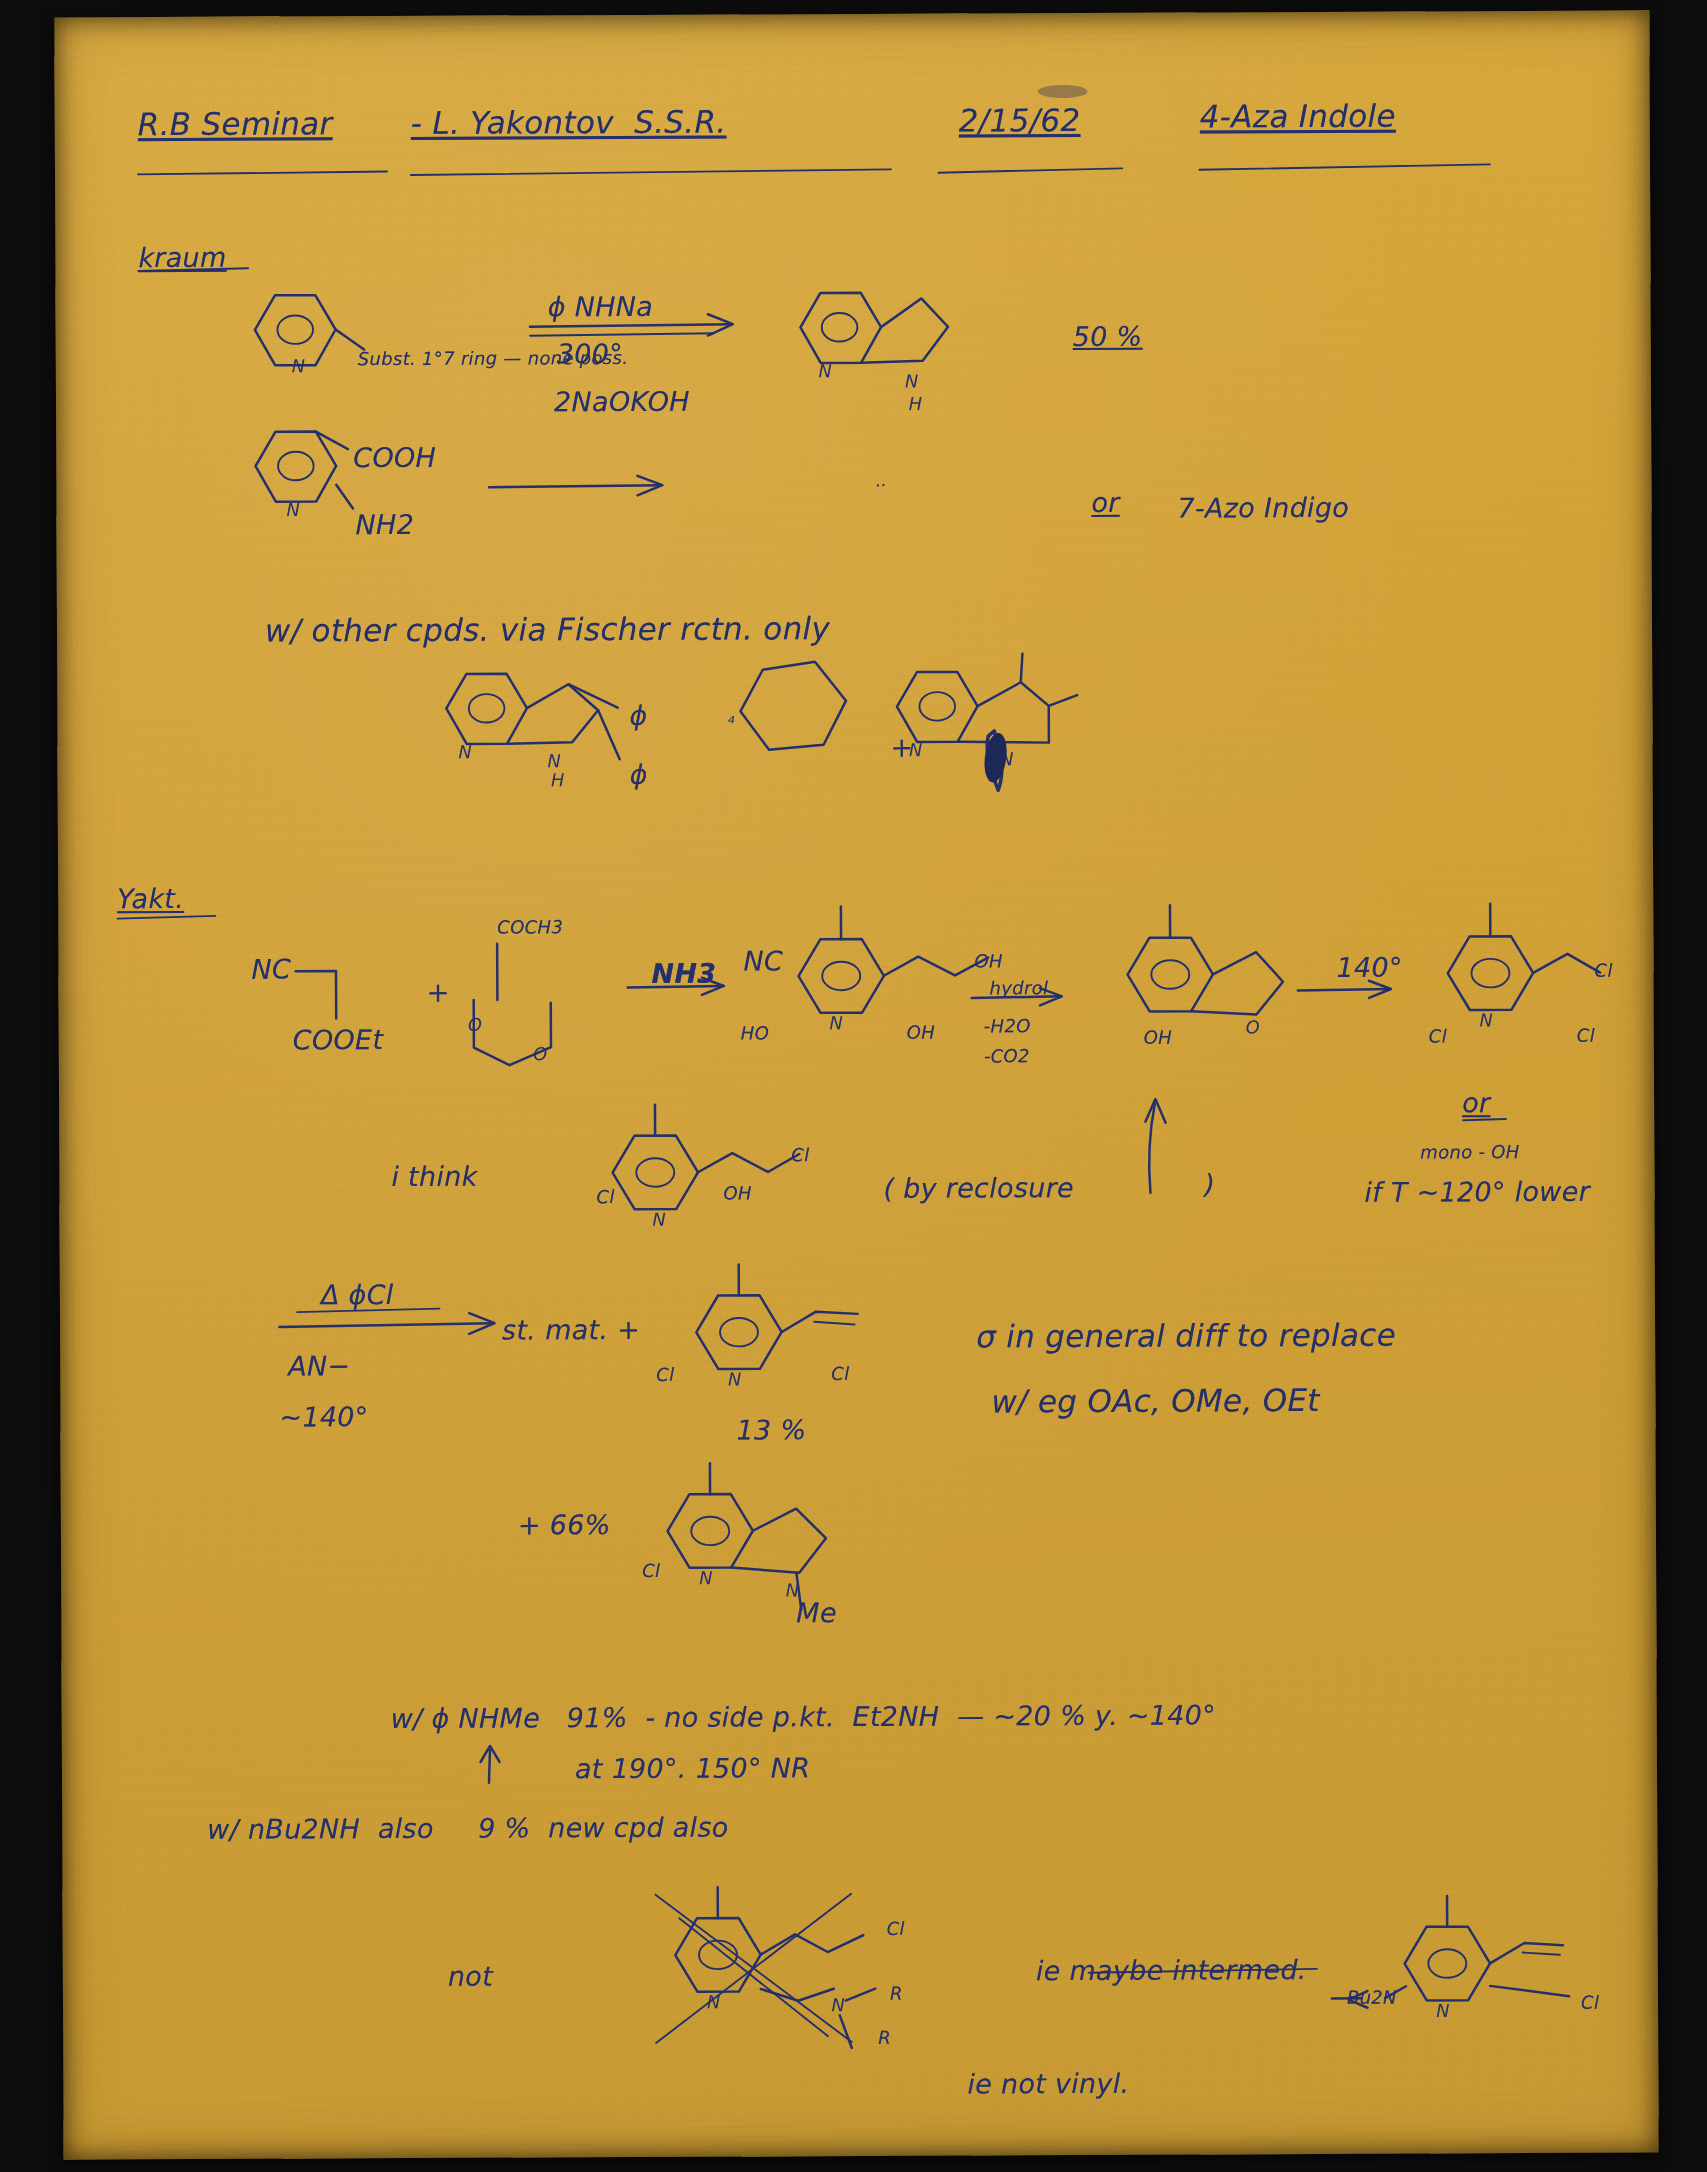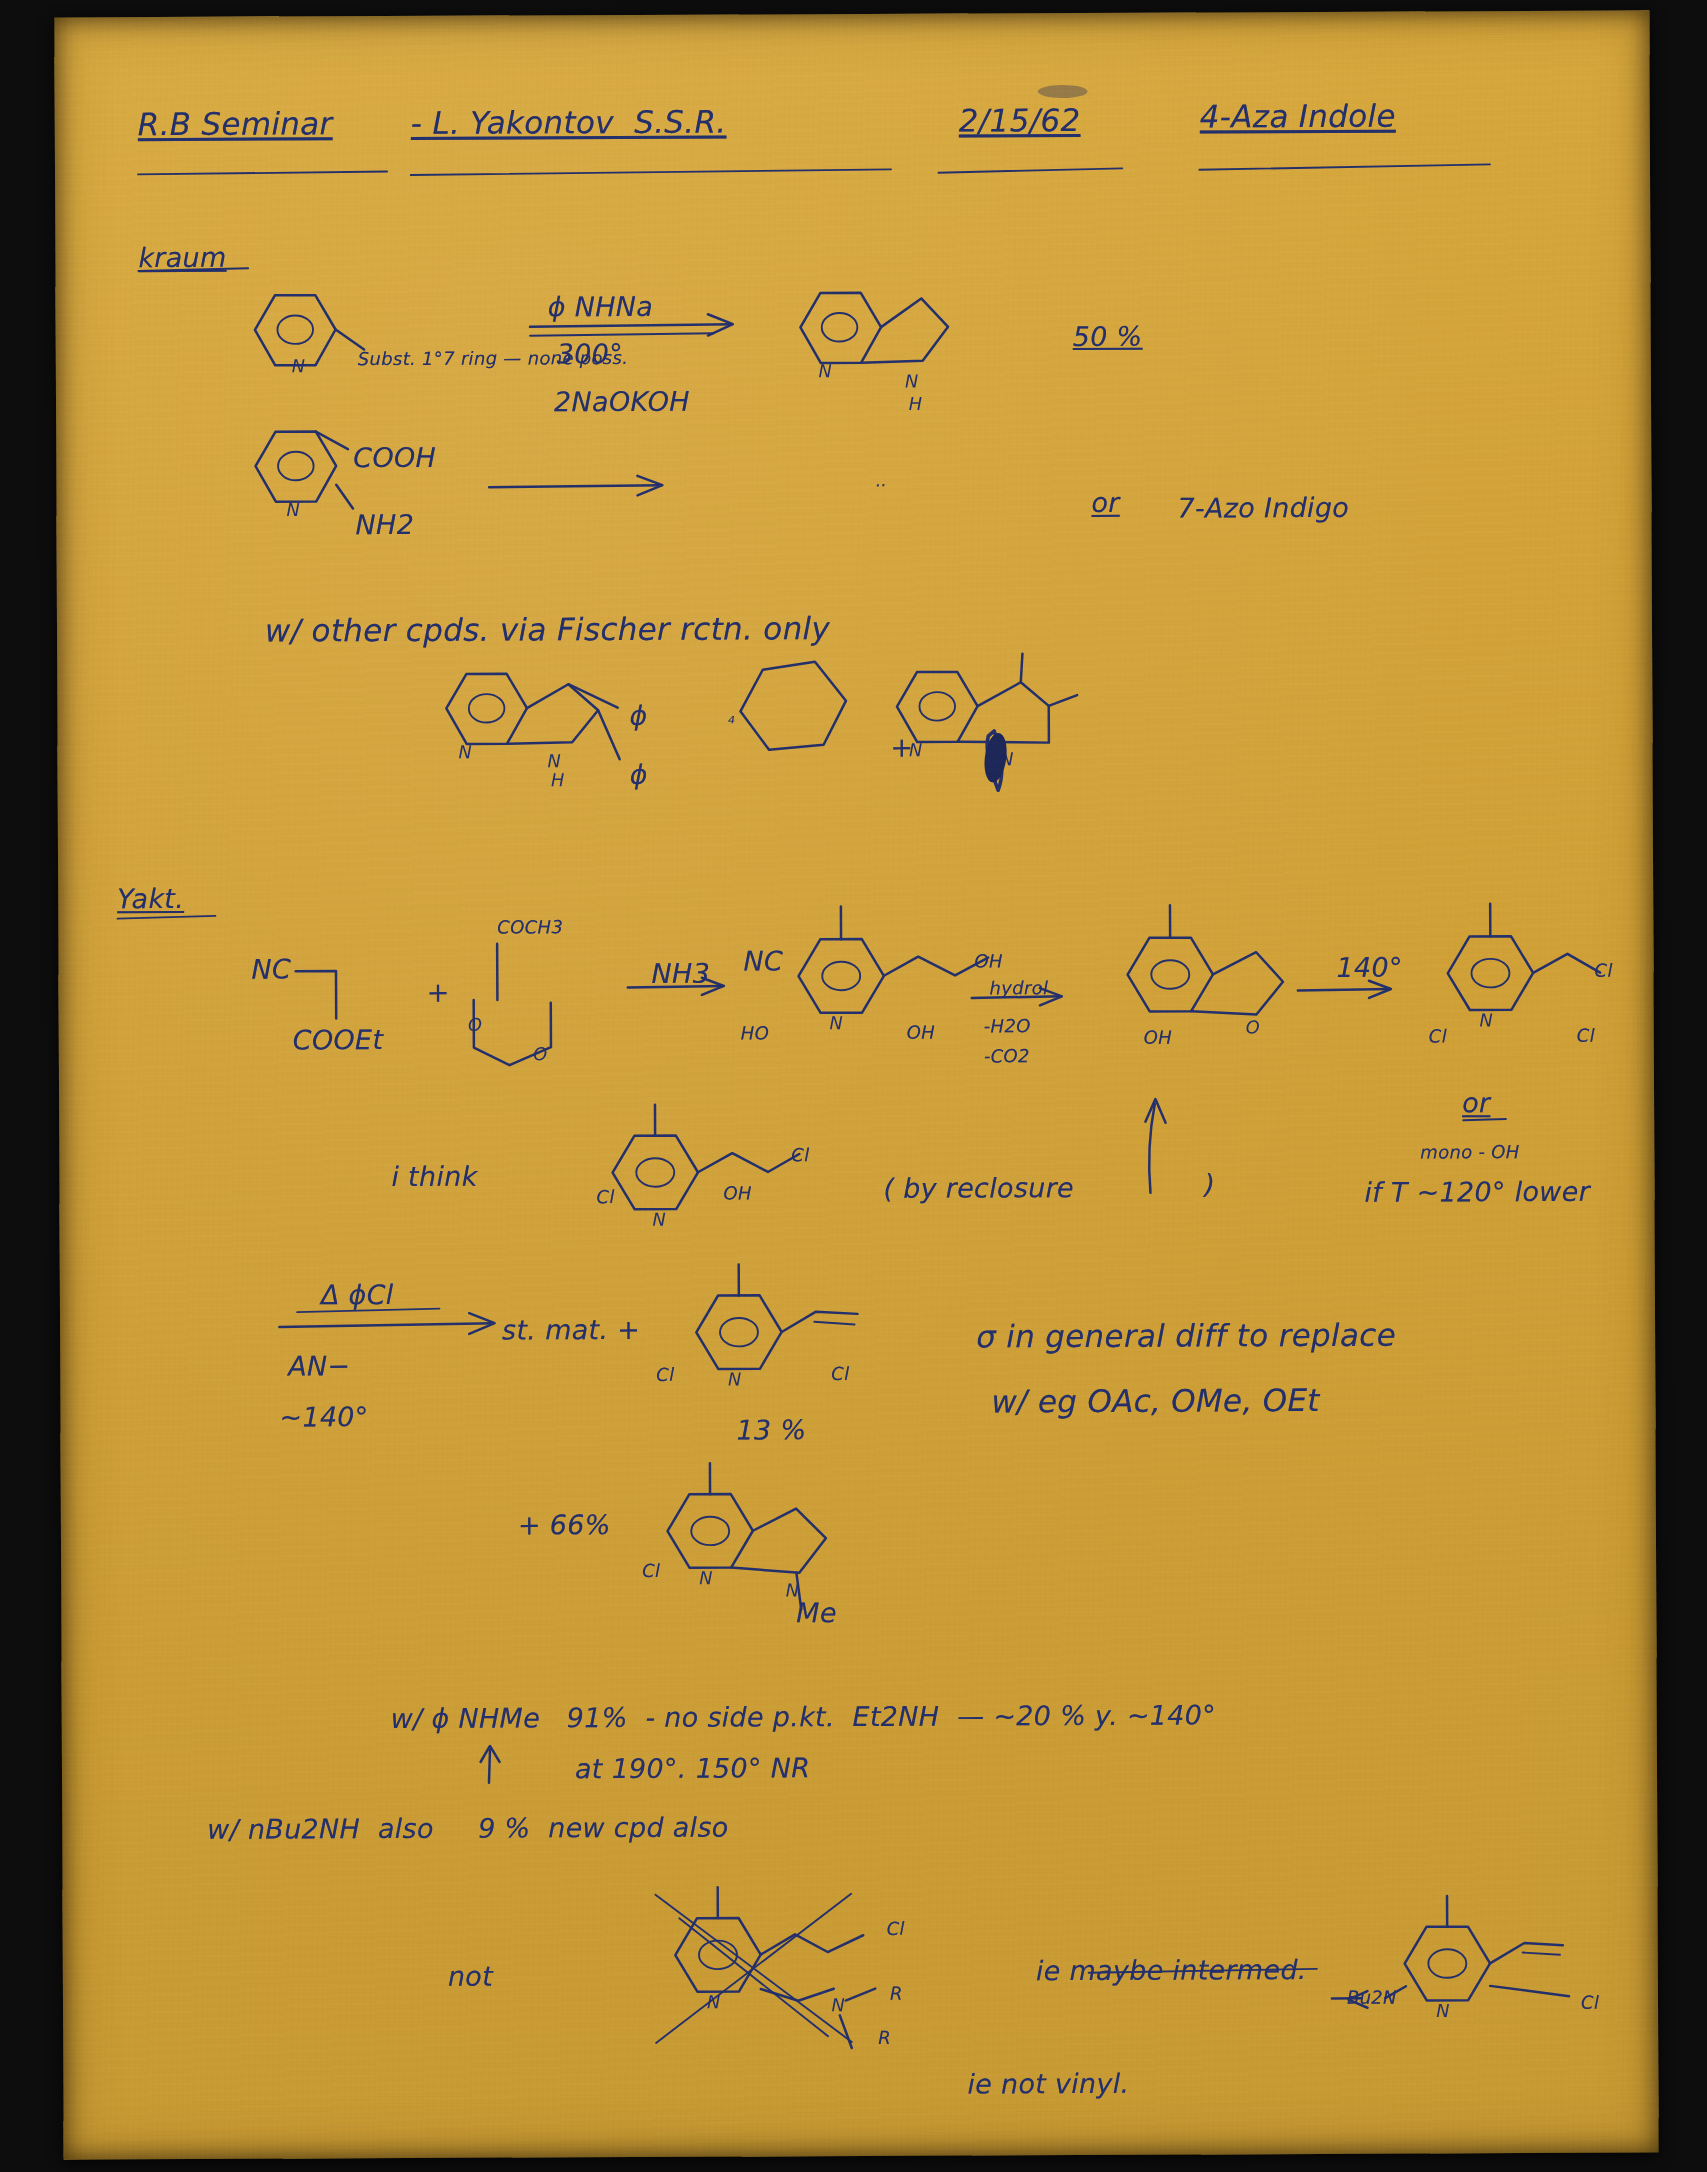--- a/index.html
+++ b/index.html
@@ -120,21 +120,21 @@
   <div class="hw md" style="left:572px; top:685px;">ϕ</div>
   <div class="hw md" style="left:572px; top:744px;">ϕ</div>
   <div class="hw lg" style="left:833px; top:718px;">+</div>
 
   <div class="hw xl" style="left:211px; top:804px;"></div>
 
   <div class="hw md" style="left:193px; top:937px;">NC</div>
   <div class="hw md" style="left:234px; top:1008px;">COOEt</div>
   <div class="hw lg" style="left:368px; top:961px;">+</div>
   <div class="hw sm" style="left:439px; top:901px;">COCH3</div>
-  <div class="hw md" style="left:593px; top:943px;">NH3</div>
+  <div class="hw md" style="left:593px; top:943px;font-weight:bold;">NH3</div>
 
   <div class="hw md" style="left:685px; top:931px;">NC</div>
   <div class="hw sm" style="left:916px; top:937px;">OH</div>
   <div class="hw sm" style="left:848px; top:1008px;">OH</div>
   <div class="hw sm" style="left:682px; top:1008px;text-align:center;">HO</div>
   <div class="hw sm" style="left:931px; top:964px;">hydrol</div>
   <div class="hw sm" style="left:925px; top:1002px;">-H2O</div>
   <div class="hw sm" style="left:925px; top:1032px;">-CO2</div>
   <div class="hw sm" style="left:1085px; top:1014px;">OH</div>
   <div class="hw md" style="left:1278px; top:940px;">140°</div>

